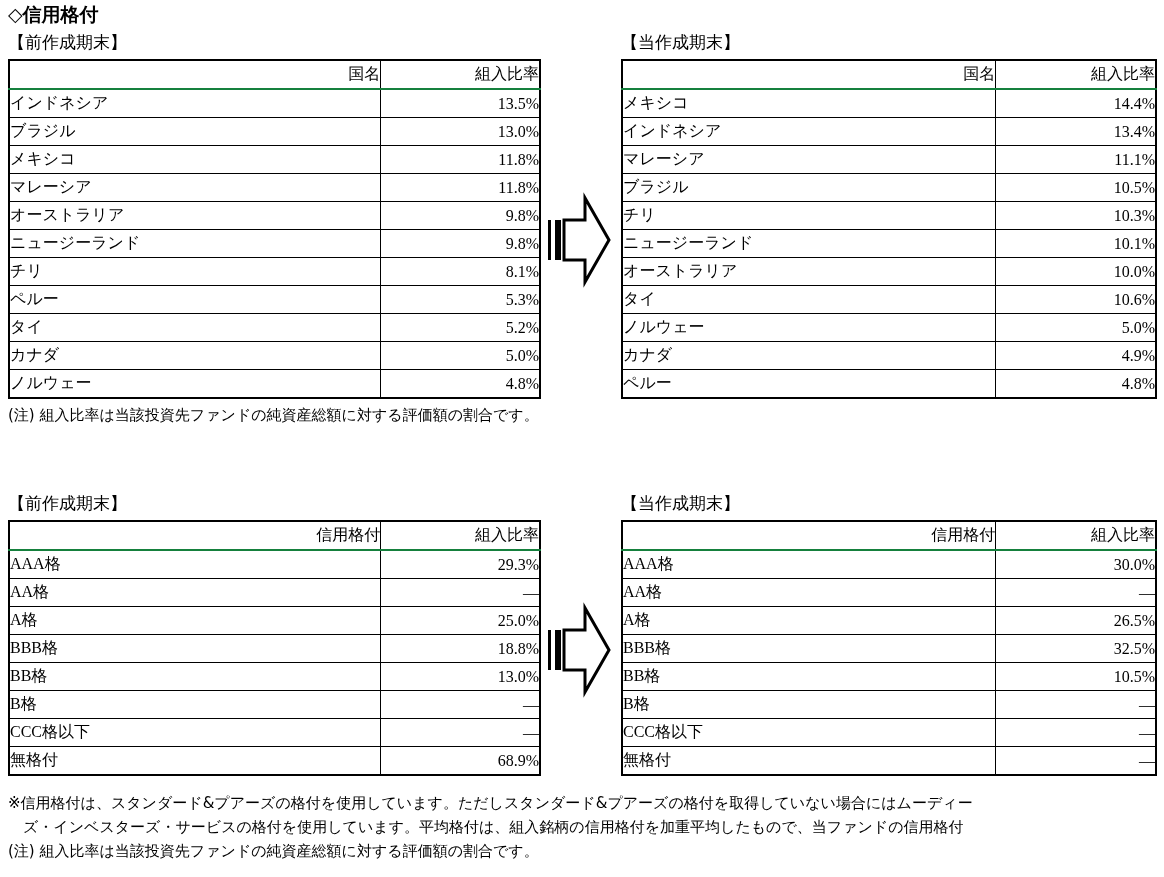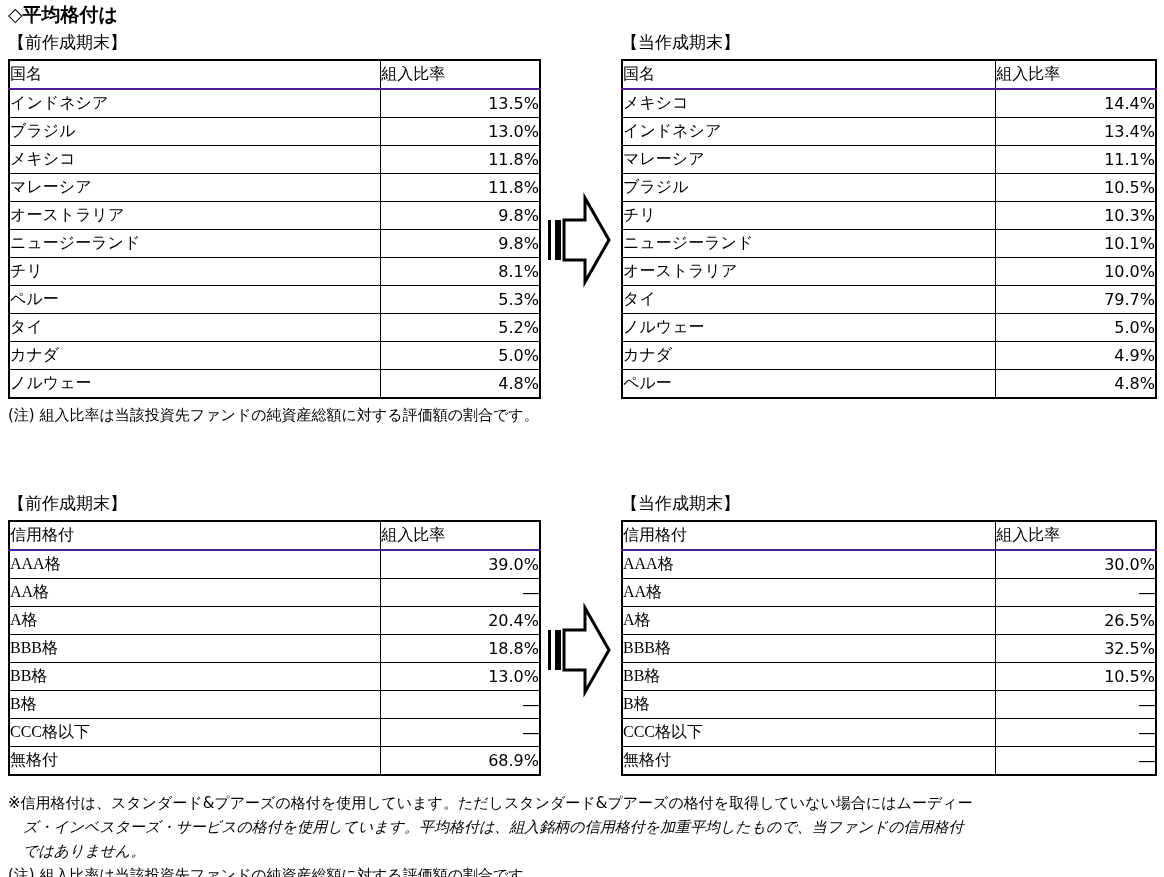--- a/index.html
+++ b/index.html
@@ -8,39 +8,39 @@
 
   .section-title { position:absolute; font-size:19px; font-weight:bold; white-space:nowrap; }
   .period-label  { position:absolute; font-size:17px; white-space:nowrap; }
 
   .tbl-wrap { position:absolute; }
   table.data-table { border-collapse:collapse; table-layout:fixed; width:100%;
                      border:2px solid #000; }
   table.data-table th, table.data-table td {
       border:1px solid #000; height:27px; font-size:16px; font-weight:normal;
       padding:0; white-space:nowrap; overflow:hidden; }
-  table.data-table th { text-align:left; border-bottom:2px solid #4c1d95; }
+  table.data-table th { text-align:right; border-bottom:2px solid #15803d; }
   td.cell-name  { text-align:left;  padding-left:7px;font-family:Liberation Serif, serif; }
-  td.cell-value { text-align:right; padding-right:8px; }
+  td.cell-value { text-align:right; padding-right:8px;font-family:Liberation Serif, serif; }
   col.col-name  { width:70%; }
   col.col-value { width:30%; }
 
   .arrow { position:absolute; width:66px; height:96px; }
 
   .note { position:absolute; font-size:15px; white-space:nowrap; }
   .footnote { position:absolute; font-size:15px; line-height:24px; width:1152px; }
   .footnote .fline { white-space:nowrap; }
-  .footnote .fline.indent { padding-left:15px;font-style:italic; }
+  .footnote .fline.indent { padding-left:15px; }
 </style>
 </head>
 <body>
 
 <div id="page">
 
-  <div class="section-title" style="left:8px; top:2px;">◇平均格付は</div>
+  <div class="section-title" style="left:8px; top:2px;">◇信用格付</div>
 
   <div class="period-label" style="left:8px; top:31px;">【前作成期末】</div>
   <div class="period-label" style="left:621px; top:31px;">【当作成期末】</div>
 
   <div class="tbl-wrap" style="left:8px; top:59px; width:533px;">
     <table class="data-table">
       <colgroup>
           <col class="col-name">
           <col class="col-value">
         </colgroup>
@@ -162,21 +162,21 @@
             <td class="cell-value">10.1%</td>
           </tr>
 
           <tr>
             <td class="cell-name">オーストラリア</td>
             <td class="cell-value">10.0%</td>
           </tr>
 
           <tr>
             <td class="cell-name">タイ</td>
-            <td class="cell-value">79.7%</td>
+            <td class="cell-value">10.6%</td>
           </tr>
 
           <tr>
             <td class="cell-name">ノルウェー</td>
             <td class="cell-value">5.0%</td>
           </tr>
 
           <tr>
             <td class="cell-name">カナダ</td>
             <td class="cell-value">4.9%</td>
@@ -205,31 +205,31 @@
       <thead>
         <tr>
           <th>信用格付</th>
           <th>組入比率</th>
         </tr>
       </thead>
       <tbody>
 
           <tr>
             <td class="cell-name">AAA格</td>
-            <td class="cell-value">39.0%</td>
+            <td class="cell-value">29.3%</td>
           </tr>
 
           <tr>
             <td class="cell-name">AA格</td>
             <td class="cell-value">―</td>
           </tr>
 
           <tr>
             <td class="cell-name">A格</td>
-            <td class="cell-value">20.4%</td>
+            <td class="cell-value">25.0%</td>
           </tr>
 
           <tr>
             <td class="cell-name">BBB格</td>
             <td class="cell-value">18.8%</td>
           </tr>
 
           <tr>
             <td class="cell-name">BB格</td>
             <td class="cell-value">13.0%</td>
@@ -314,17 +314,16 @@
             <td class="cell-name">無格付</td>
             <td class="cell-value">―</td>
           </tr>
         </tbody>
     </table>
   </div>
 
   <div class="footnote" style="left:8px; top:791px;">
     <div class="fline">※信用格付は、スタンダード&amp;プアーズの格付を使用しています。ただしスタンダード&amp;プアーズの格付を取得していない場合にはムーディー</div>
     <div class="fline indent">ズ・インベスターズ・サービスの格付を使用しています。平均格付は、組入銘柄の信用格付を加重平均したもので、当ファンドの信用格付</div>
-    <div class="fline indent">ではありません。</div>
     <div class="fline">(注) 組入比率は当該投資先ファンドの純資産総額に対する評価額の割合です。</div>
   </div>
 
 </div>
 
 </body></html>

